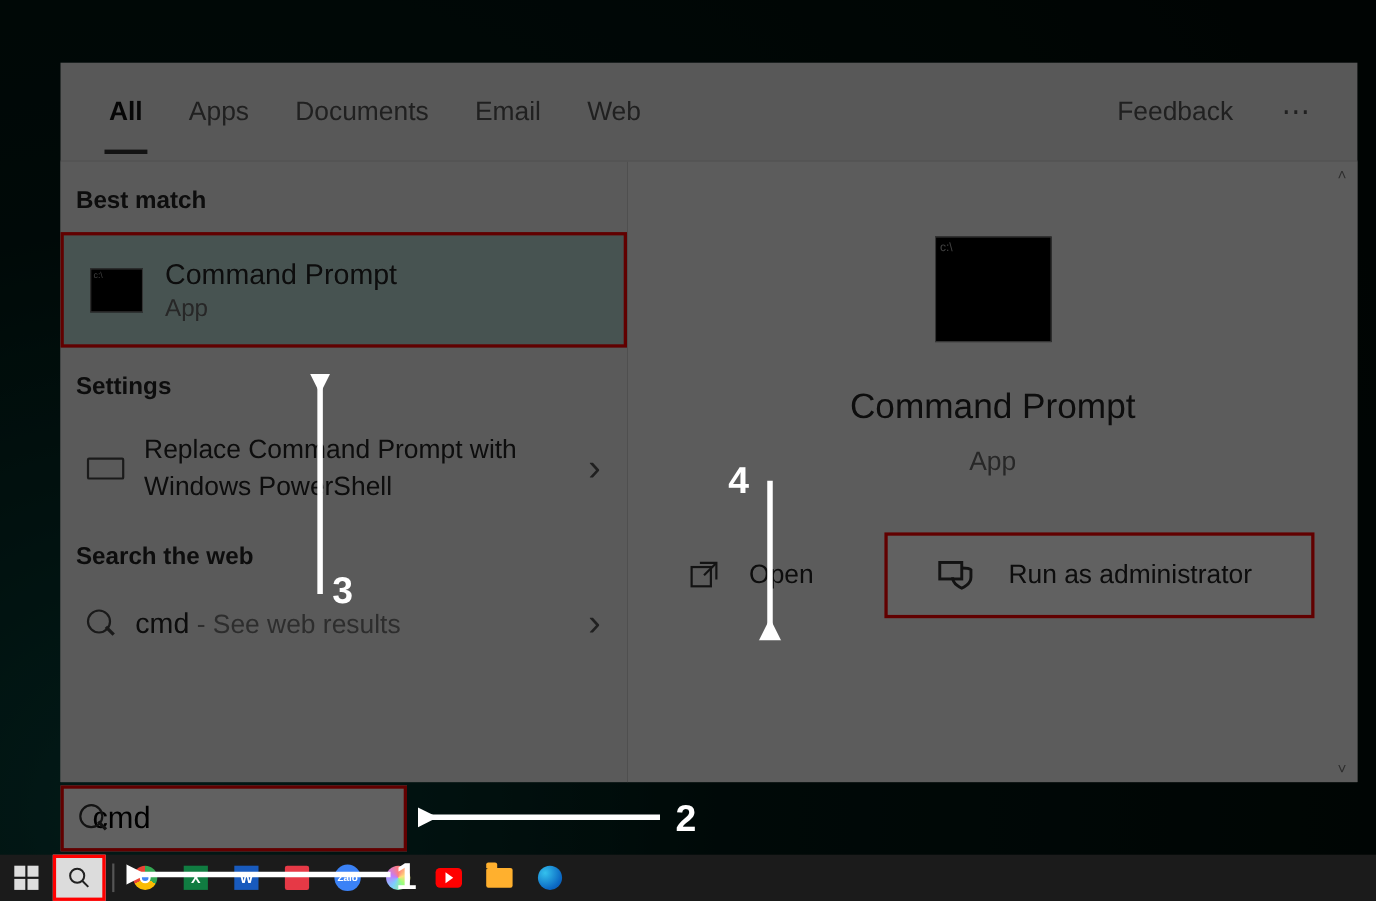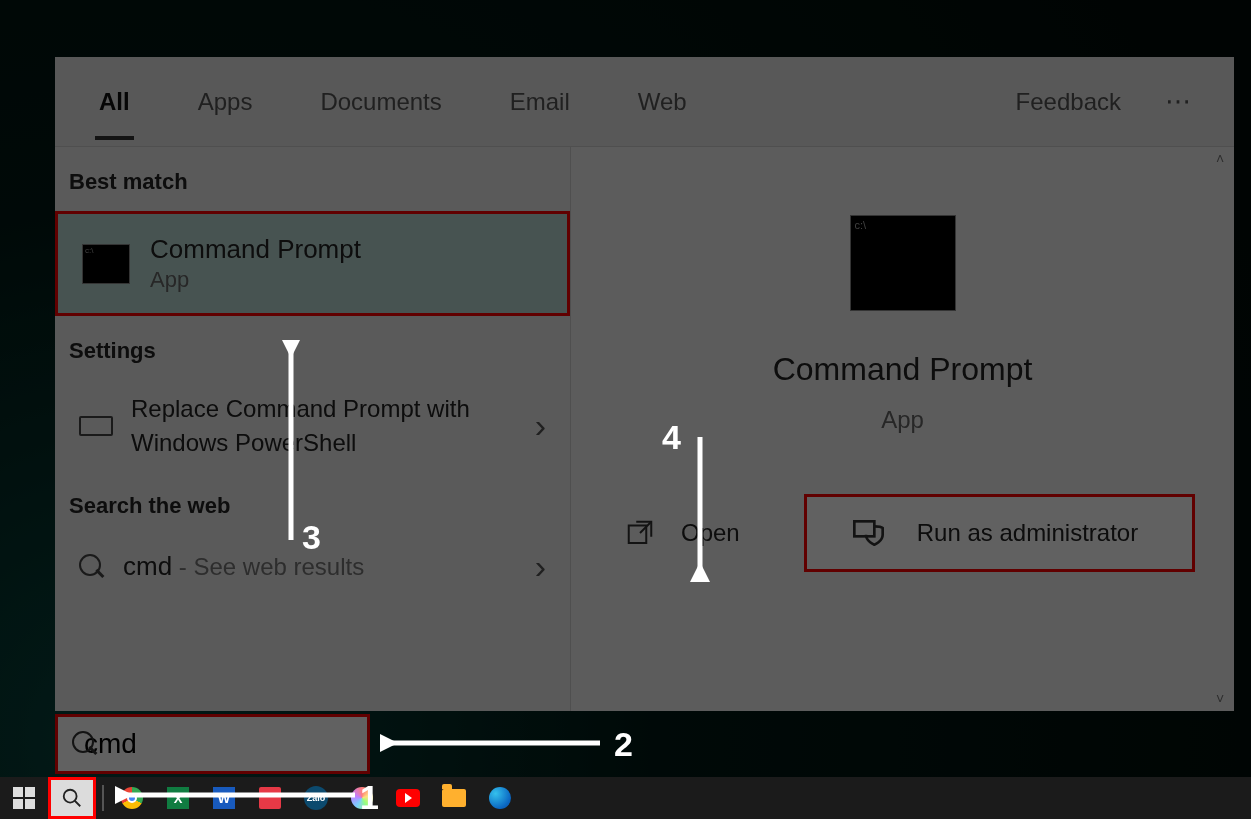--- a/index.html
+++ b/index.html
@@ -15,21 +15,21 @@
     position: absolute;
     left: 55px; top: 57px;
     width: 1179px; height: 654px;
     background: #e6e6e6;
     display: flex; flex-direction: column;
   }
   .tabs {
     height: 90px;
     display: flex; align-items: center;
     padding: 0 40px;
-    gap: 60px;
+    gap: 34px;
     border-bottom: 1px solid #d0d0d0;
   }
   .tab {
     font-size: 24px; color: #555; cursor: pointer;
     padding: 24px 4px; position:relative;
   }
   .tab.active { color:#111; font-weight:600; }
   .tab.active::after {
     content:""; position:absolute; left:0; right:0; bottom:0;
     height:4px; background:#333;
@@ -99,21 +99,21 @@
   .preview .ptitle { margin-top:40px; font-size:32px; color:#222; }
   .preview .psub { margin-top:18px; font-size:24px; color:#666; }
 
   .actions { margin-top:50px; display:flex; flex-direction:row;}
   .action-row {
     display:flex; align-items:center; gap:26px;
     padding:16px 54px; font-size:24px; color:#222; cursor:pointer;
     position:relative;
   }
   .action-row.highlighted {
-    background:#fff; border:3px solid #ff0000; margin:10px 10px;
+    background:#fff; border:3px solid #ff0000; margin:0 10px;
   }
   .action-row.highlighted .asvg { margin-left:-10px;}
   .action-icon { width:30px; display:flex; justify-content:center;}
   .asvg { stroke:#333; fill:none; stroke-width:1.6;}
 
   
   .scroll-arrow { position:absolute; right:4px; width:20px;height:20px;
     display:flex;align-items:center;justify-content:center; color:#777; font-size:14px;}
   .scroll-arrow.up{ top:2px;} .scroll-arrow.down{ bottom:2px;}
 
@@ -146,21 +146,21 @@
     width:22px;height:22px; display:grid; grid-template-columns:1fr 1fr; grid-template-rows:1fr 1fr; gap:2px;
   }
   .win-logo span{ background:#ddd;}
   .tb-chrome{ width:22px;height:22px;border-radius:50%;
     background:conic-gradient(#34a853 0 120deg,#fbbc05 120deg 240deg,#ea4335 240deg 360deg);
     position:relative;}
   .tb-chrome::after{content:"";position:absolute;inset:6px;border-radius:50%;background:#4285f4;border:2px solid #fff;}
   .tb-excel{width:22px;height:22px;background:#107c41;color:#fff;font-size:13px;font-weight:700;display:flex;align-items:center;justify-content:center;}
   .tb-word{width:22px;height:22px;background:#185abd;color:#fff;font-size:13px;font-weight:700;display:flex;align-items:center;justify-content:center;}
   .tb-red{width:22px;height:22px;background:#e63946;border-radius:2px;}
-  .tb-zalo{width:24px;height:24px;background:#0c4a6e;border-radius:50%;color:#fff;font-size:9px;font-weight:700;display:flex;align-items:center;justify-content:center;}
+  .tb-zalo{width:24px;height:24px;background:#3b82f6;border-radius:50%;color:#fff;font-size:9px;font-weight:700;display:flex;align-items:center;justify-content:center;}
   .tb-paint{width:22px;height:22px;border-radius:50%;background:conic-gradient(#ff7c7c,#ffe07c,#98ff7c,#7ccdff,#c17cff,#ff7c7c);}
   .tb-yt{width:24px;height:18px;background:#ff0000;border-radius:4px;position:relative;}
   .tb-yt::after{content:"";position:absolute;left:9px;top:4px;border-left:7px solid #fff;border-top:5px solid transparent;border-bottom:5px solid transparent;}
   .tb-folder{width:24px;height:18px;background:#ffb02e;border-radius:2px;position:relative;}
   .tb-folder::before{content:"";position:absolute;left:0;top:-5px;width:10px;height:5px;background:#ffb02e;border-radius:2px 2px 0 0;}
   .tb-edge{width:22px;height:22px;border-radius:50%;background:radial-gradient(circle at 30% 30%,#34c1ed,#0a66c2 70%,#0f5197);}
 
   
   .anno { position:absolute; color:#fff; font-size:34px; font-weight:700; pointer-events:none;}
   .arrow { position:absolute; pointer-events:none;}

